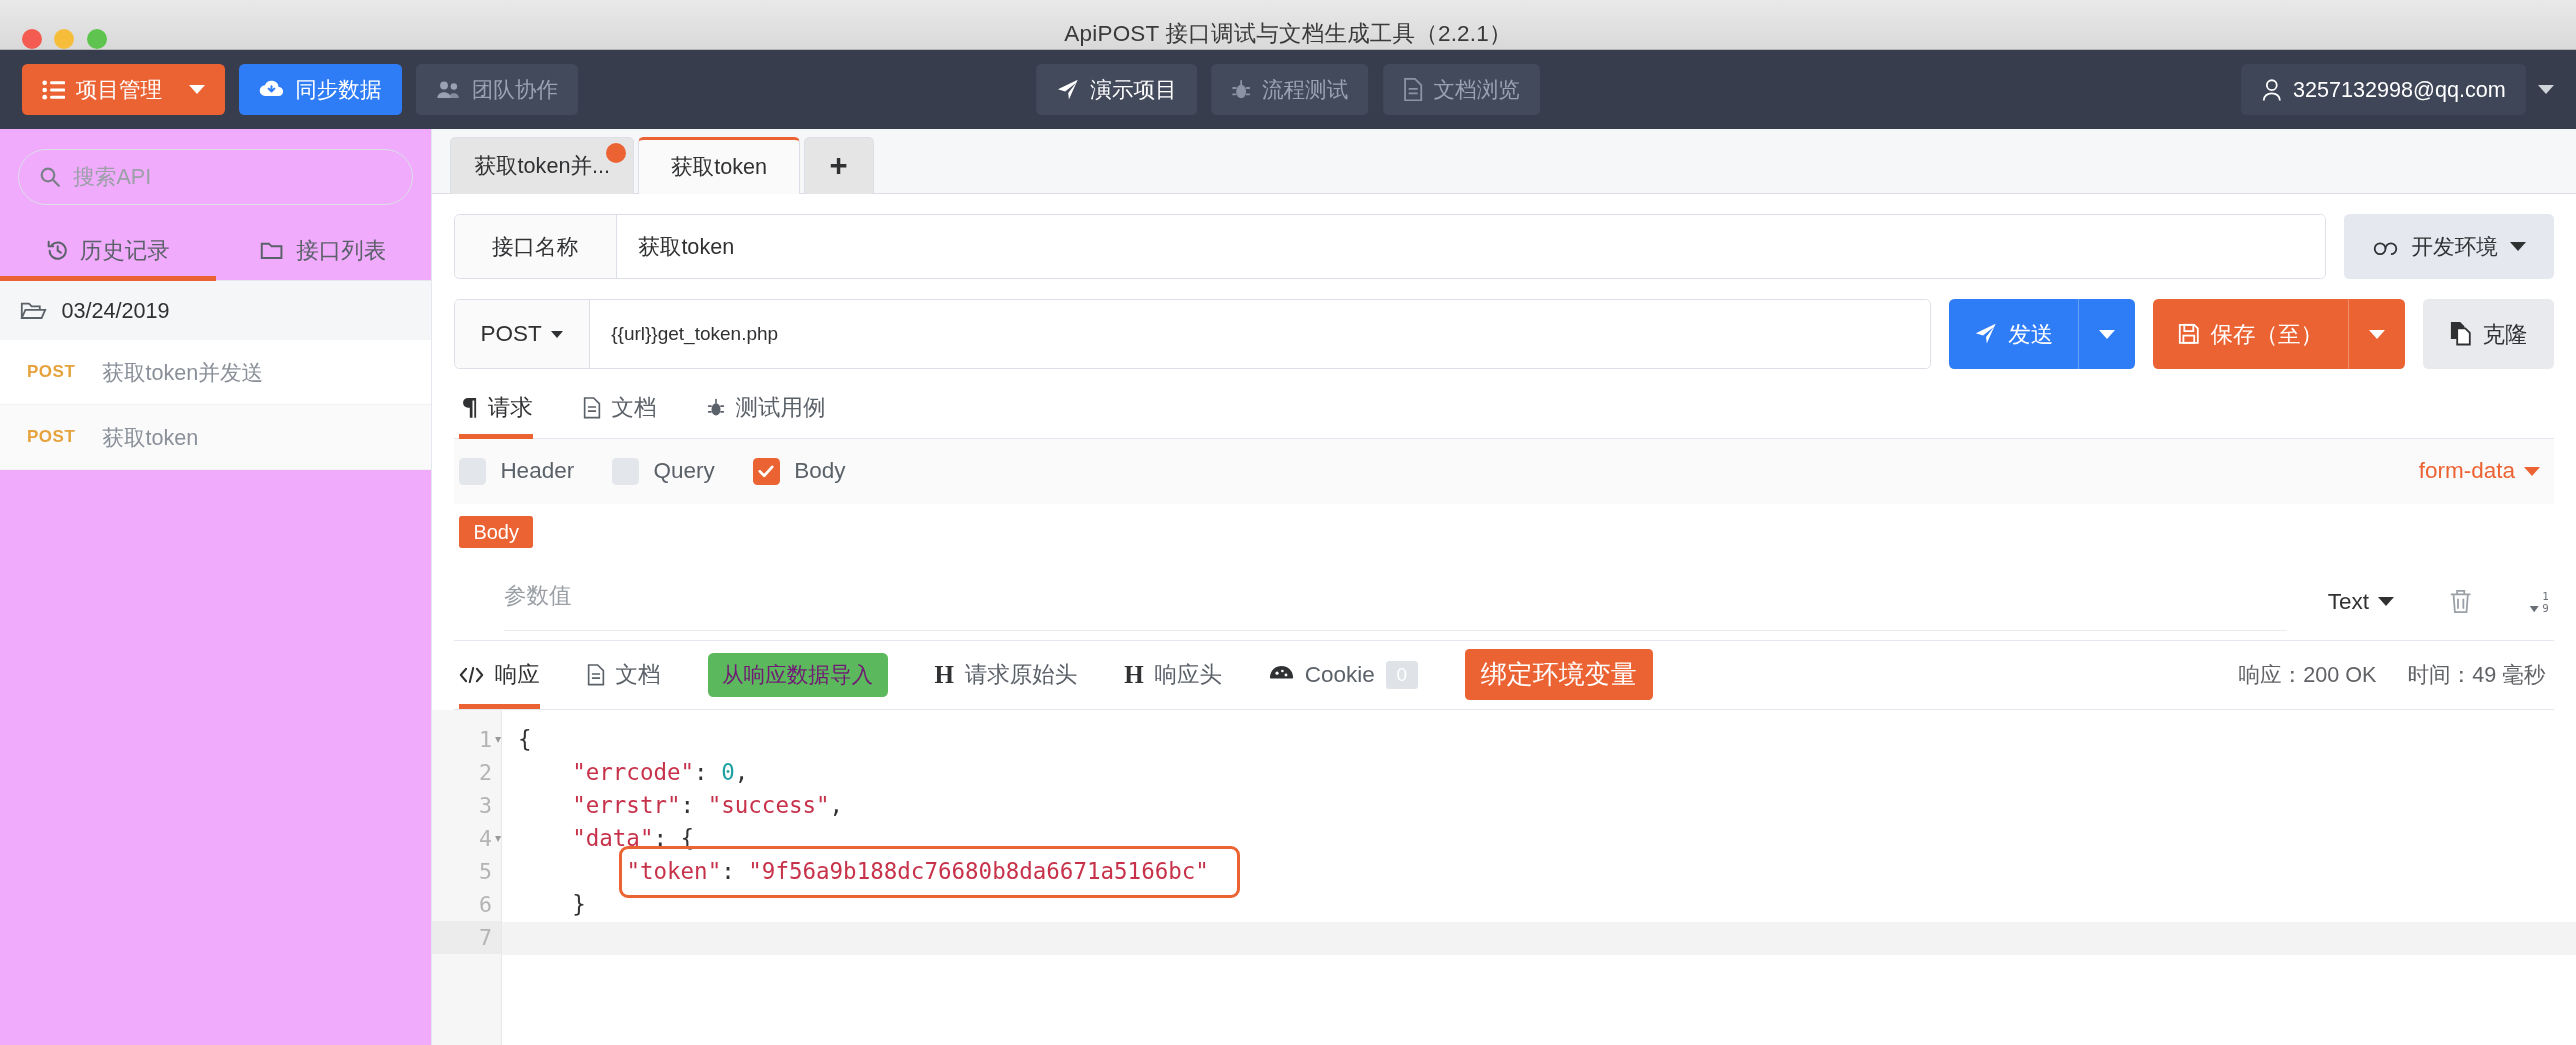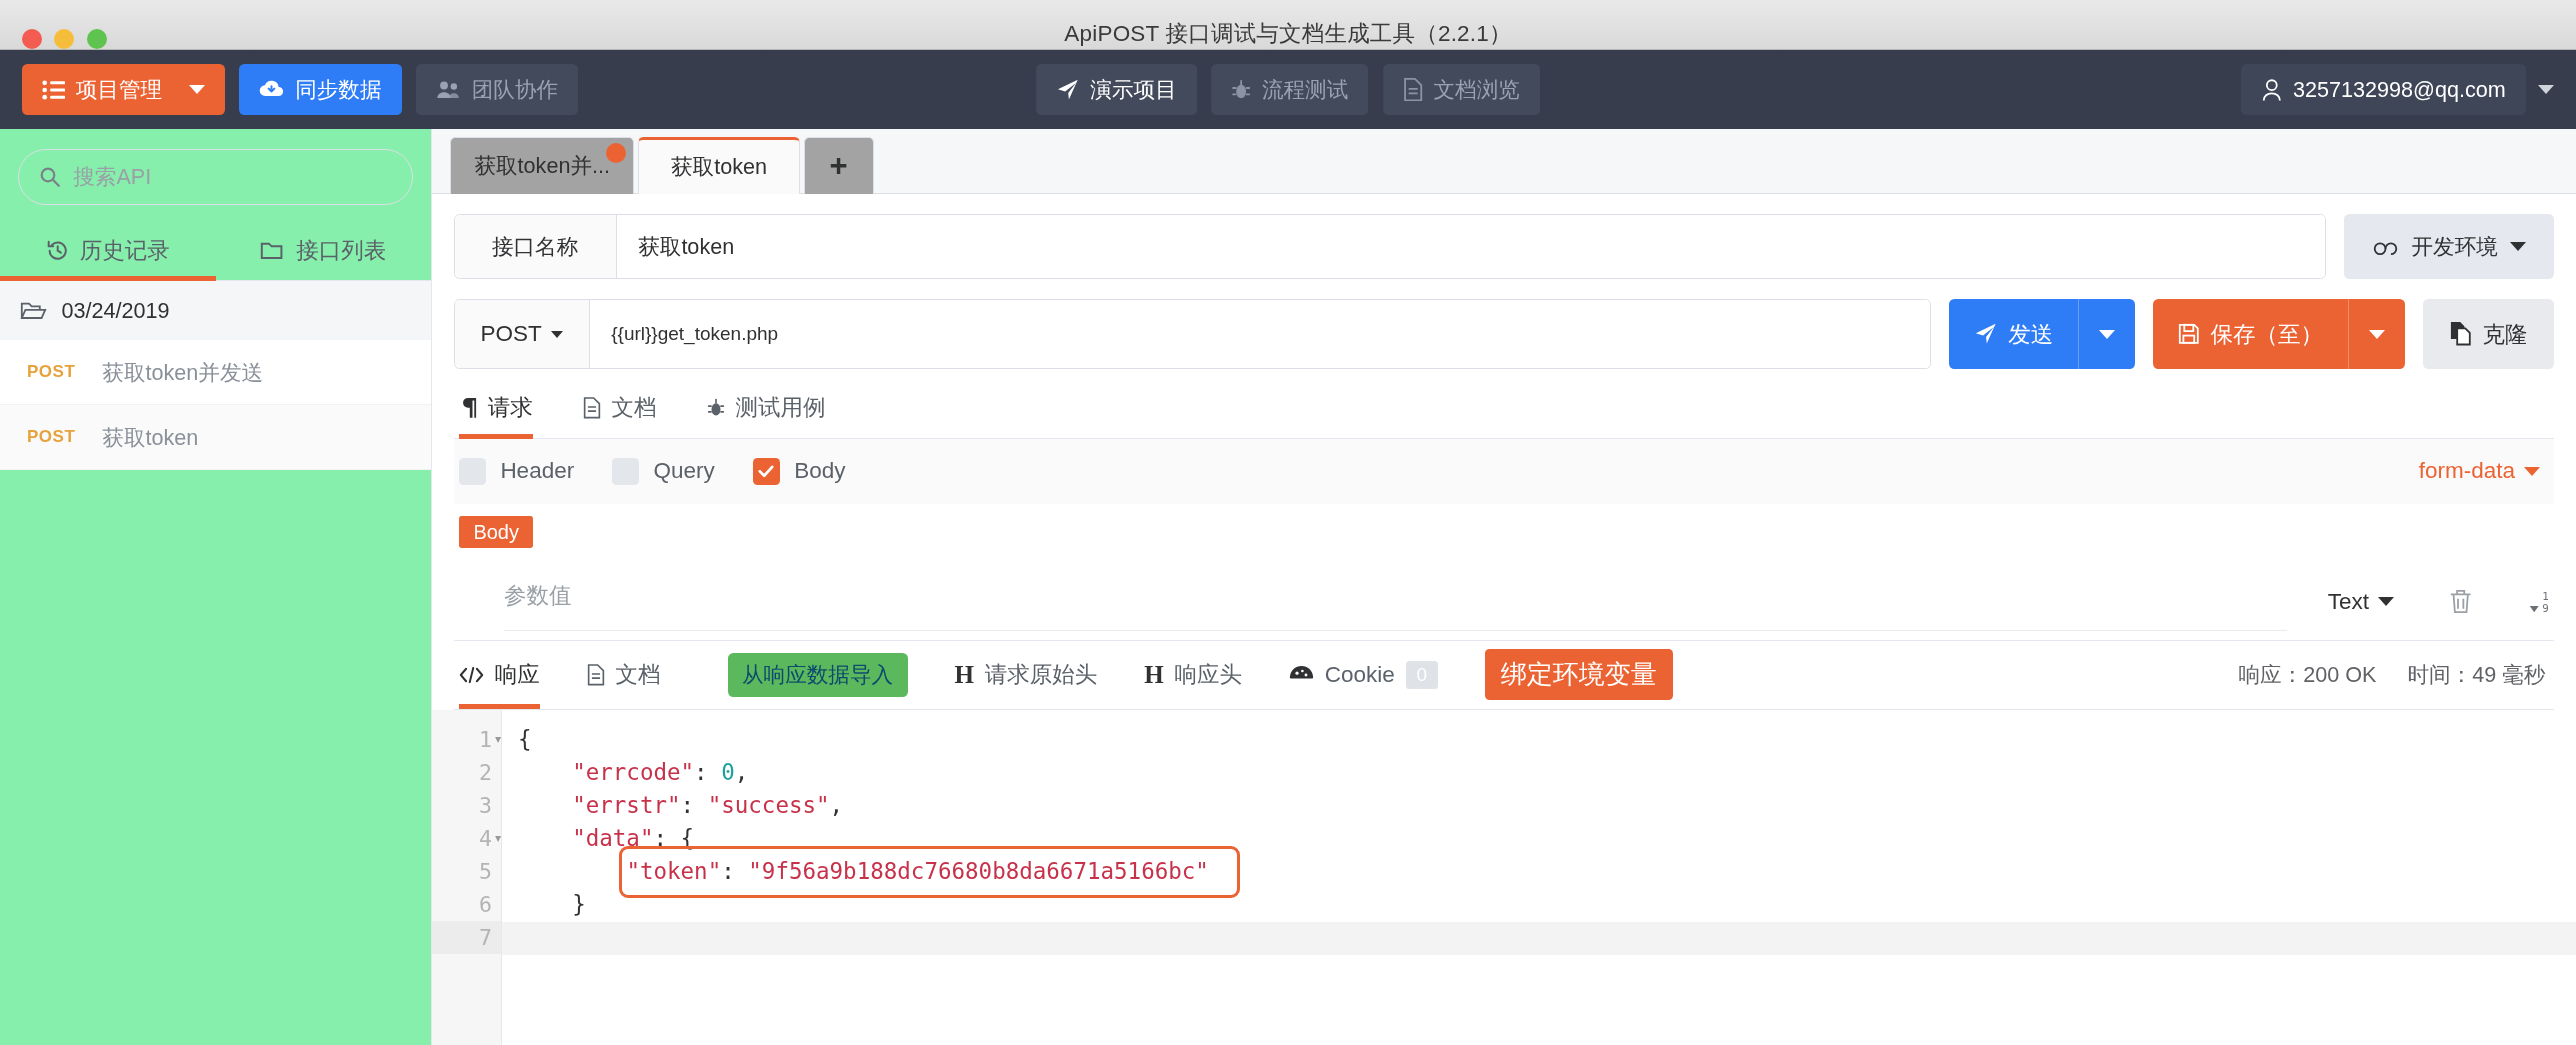--- a/index.html
+++ b/index.html
@@ -51,21 +51,21 @@
     display: flex; gap: 14.4px; align-items: center;
   }
   .tb-right { margin-left: auto; display: flex; align-items: center; gap: 12.6px; }
   .ico { display: inline-flex; align-items: center; justify-content: center; }
 
   
   .main { display: flex; height: calc(1046px - 50px - 79px); }
 
   
   .sidebar {
-    width: 432px; min-width: 432px; background: #86efac;
+    width: 432px; min-width: 432px; background: #f0abfc;
     border-right: 0.9px solid #e4e7ed; display: flex; flex-direction: column;
   }
   .search-wrap { padding: 20px 18px 16px 18px; }
   .search-box {
     height: 56px; border: 0.9px solid #dcdfe6; border-radius: 28px;
     display: flex; align-items: center; padding: 0 20px; gap: 12.6px;
   }
   .search-box input {
     border: none; outline: none; font-size: 21.6px; color: #606266;
     background: transparent; width: 100%;
@@ -96,21 +96,21 @@
   .api-row .n { color: #8a9099; font-size: 21.6px; }
 
   
   .content { flex: 1; display: flex; flex-direction: column; background: #fff; min-width: 0; }
 
   .tabbar {
     height: 65px; background: #f6f7f9; border-bottom: 0.9px solid #dcdfe6;
     display: flex; align-items: flex-end; padding-left: 18px; gap: 3.6px;
   }
   .tab {
-    height: 57px; min-width: 162px; padding: 0 23.4px; background: #a3a3a3;
+    height: 57px; min-width: 162px; padding: 0 23.4px; background: #e5e5e5;
     border: 0.9px solid #dcdfe6; border-bottom: none;
     border-radius: 5.4px 5.4px 0 0; display: flex; align-items: center;
     justify-content: center; font-size: 21.6px; color: #303133;
     position: relative; cursor: pointer; top: 0.9px;
   }
   .tab.active { background: #fafafa; border-top: 3.6px solid #ec6333; }
   .tab .dirty {
     position: absolute; right: 7.2px; top: 5.4px; width: 20px; height: 20px;
     border-radius: 50%; background: #ec6333;
   }
@@ -226,22 +226,22 @@
   .resp-tab {
     display: flex; align-items: center; gap: 10.8px; font-size: 22.5px;
     color: #5b6169; cursor: pointer; position: relative; height: 100%;
   }
   .resp-tab.active { color: #303133; }
   .resp-tab.active::after {
     content: ""; position: absolute; left: 0; right: 0; bottom: 0;
     height: 4.5px; background: #ec6333;
   }
   .green-btn {
-    background: #5cb85c; color: #0c4a6e; font-size: 21.6px; padding: 7.2px 14.4px;
-    border-radius: 5.4px; cursor: pointer; margin-left: 20px;
+    background: #5cb85c; color: #701a75; font-size: 21.6px; padding: 7.2px 14.4px;
+    border-radius: 5.4px; cursor: pointer;
   }
   .orange-btn {
     background: #ec6333; color: #fff; font-size: 26px; padding: 8px 16px;
     border-radius: 4.5px; cursor: pointer;
   }
   .badge {
     background: #dfe2e6; color: #fff; font-size: 19px; padding: 2.7px 10.8px;
     border-radius: 3.6px;
   }
   .resp-status { margin-left: auto; display: flex; gap: 31px; font-size: 21.6px; color: #606266; }

